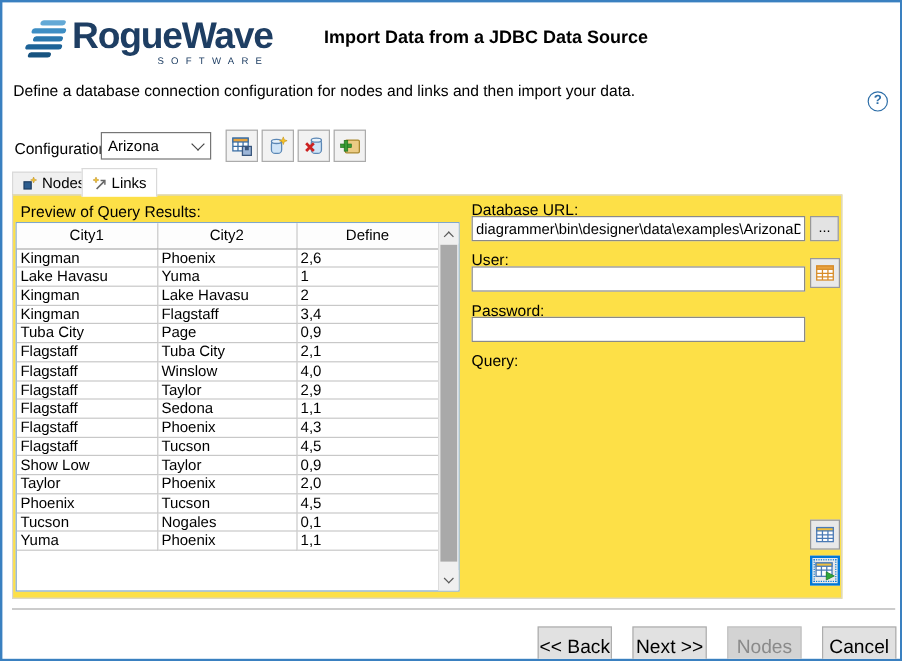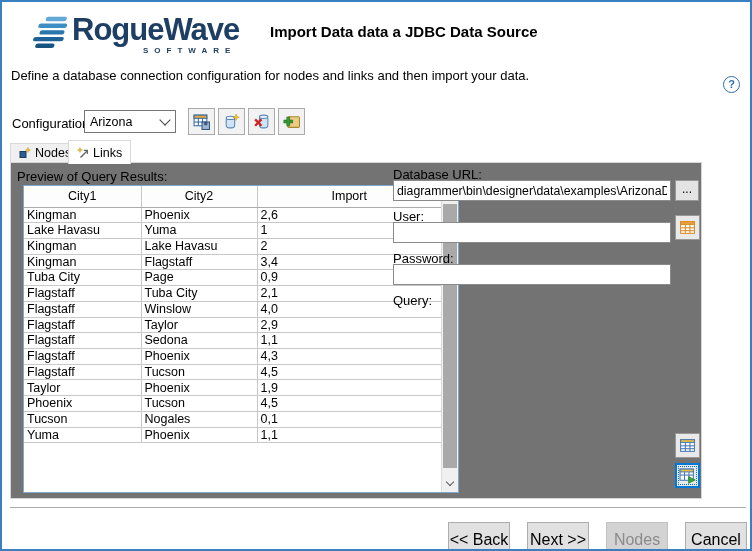--- a/index.html
+++ b/index.html
@@ -5,25 +5,25 @@
   * { margin:0; padding:0; box-sizing:border-box; }
   html,body { background:#fff; }
   body { font-family:"Liberation Sans", sans-serif; font-size:13px; color:#000; }
 
   .window {
     position:relative; width:752px; height:551px;
     background:#fff; border:2px solid #3a80c0; overflow:hidden;
   }
 
   
-  .logo { position:absolute; left:24px; top:8px; display:flex; align-items:flex-start; }
+  .logo { position:absolute; left:12px; top:8px; display:flex; align-items:flex-start; }
   .wave-svg { width:44px; height:42px; margin-top:4px; }
   .brandwrap { position:relative; margin-left:2px; }
   .brand { font-size:31px; font-weight:bold; color:#1e3e63; letter-spacing:-1px; line-height:40px; }
-  .brand-sub { position:absolute; right:3px; bottom:-5px; font-size:8px; font-weight:bold;
+  .brand-sub { position:absolute; right:3px; bottom:-5px; font-size:8px; font-weight:normal;
                letter-spacing:6px; color:#1e3e63; }
 
   .page-title { position:absolute; left:268px; top:21px; font-size:15px; font-weight:bold; }
 
   .description { position:absolute; left:9px; top:66px; font-size:13px; }
 
   .help-icon { position:absolute; left:721px; top:74px; width:17px; height:17px;
     border:1.6px solid #2f6fa8; border-radius:50%; color:#2f6fa8; font-weight:bold;
     font-size:11px; text-align:center; line-height:14px; cursor:pointer; }
 
@@ -45,26 +45,26 @@
   .tab { position:absolute; display:flex; align-items:center; gap:4px; padding:0 8px;
     font-size:12.5px; cursor:pointer; }
   .tab svg { width:12px; height:12px; }
   .tab.inactive { left:8px; top:141px; height:20px; background:#f0f0f0;
     border:1px solid #d9d9d9; z-index:1; }
   .tab.active { left:66px; top:138px; height:24px; background:#fff;
     border:1px solid #d9d9d9; border-bottom:none; z-index:3; }
 
   
   .panel { position:absolute; left:8px; top:160px; width:692px; height:337px;
-    background:#737373; border:1px solid #d6d6d6; z-index:2;padding-left:48px; }
+    background:#fde047; border:1px solid #d6d6d6; z-index:2;padding-left:48px; }
 
   .preview-label { position:absolute; left:6px; top:6px; }
 
   
-  .table-wrap { position:absolute; left:12px; top:22px; width:436px; height:308px;
+  .table-wrap { position:absolute; left:2px; top:22px; width:370px; height:308px;
     border:1px solid #80a8cc; background:#fff; padding-right:17px; }
   table.preview { width:100%; border-collapse:collapse; table-layout:fixed; }
   table.preview th { height:21px; font-size:12.5px; font-weight:normal; text-align:center;
     background:#fdfdfd; border-right:1px solid #c8c8c8; border-bottom:1px solid #ababab; }
   table.preview th:last-child { border-right:none; }
   table.preview td { height:15.72px; font-size:12.5px; line-height:1; padding:0 0 0 3px;
     border-right:1px solid #c8c8c8; border-bottom:1px solid #c8c8c8;
     overflow:hidden; white-space:nowrap; }
   table.preview td:last-child { border-right:none; }
 
@@ -119,21 +119,21 @@
         <rect x="6" y="24" width="32" height="4.6" rx="2.3" fill="#1d6397"></rect>
         <rect x="10" y="31" width="20" height="4.6" rx="2.3" fill="#175380"></rect>
       </g>
     </svg>
     <div class="brandwrap">
       <div class="brand">RogueWave</div>
       <div class="brand-sub">SOFTWARE</div>
     </div>
   </div>
 
-  <div class="page-title">Import Data data a JDBC Data Source</div>
+  <div class="page-title">Import Data from a JDBC Data Source</div>
   <div class="description">Define a database connection configuration for nodes and links and then import your data.</div>
   <div class="help-icon">?</div>
 
   <div class="config-label">Configuration:</div>
   <div class="combo">
     <span class="val">Arizona</span>
     <span class="chev"></span>
   </div>
 
   <div class="toolbar-btn" style="left:186px">
@@ -193,21 +193,21 @@
       <table class="preview">
         <colgroup>
             <col style="width:117px">
             <col style="width:116px">
             <col>
           </colgroup>
         <thead>
           <tr>
             <th>City1</th>
             <th>City2</th>
-            <th>Import</th>
+            <th>Define</th>
           </tr>
         </thead>
         <tbody>
             <tr>
               <td>Kingman</td>
               <td>Phoenix</td>
               <td>2,6</td>
             </tr>
             <tr>
               <td>Lake Havasu</td>
@@ -253,23 +253,28 @@
               <td>Flagstaff</td>
               <td>Phoenix</td>
               <td>4,3</td>
             </tr>
             <tr>
               <td>Flagstaff</td>
               <td>Tucson</td>
               <td>4,5</td>
             </tr>
             <tr>
+              <td>Show Low</td>
               <td>Taylor</td>
-              <td>Phoenix</td>
-              <td>1,9</td>
+              <td>0,9</td>
+            </tr>
+            <tr>
+              <td>Taylor</td>
+              <td>Phoenix</td>
+              <td>2,0</td>
             </tr>
             <tr>
               <td>Phoenix</td>
               <td>Tucson</td>
               <td>4,5</td>
             </tr>
             <tr>
               <td>Tucson</td>
               <td>Nogales</td>
               <td>0,1</td>

